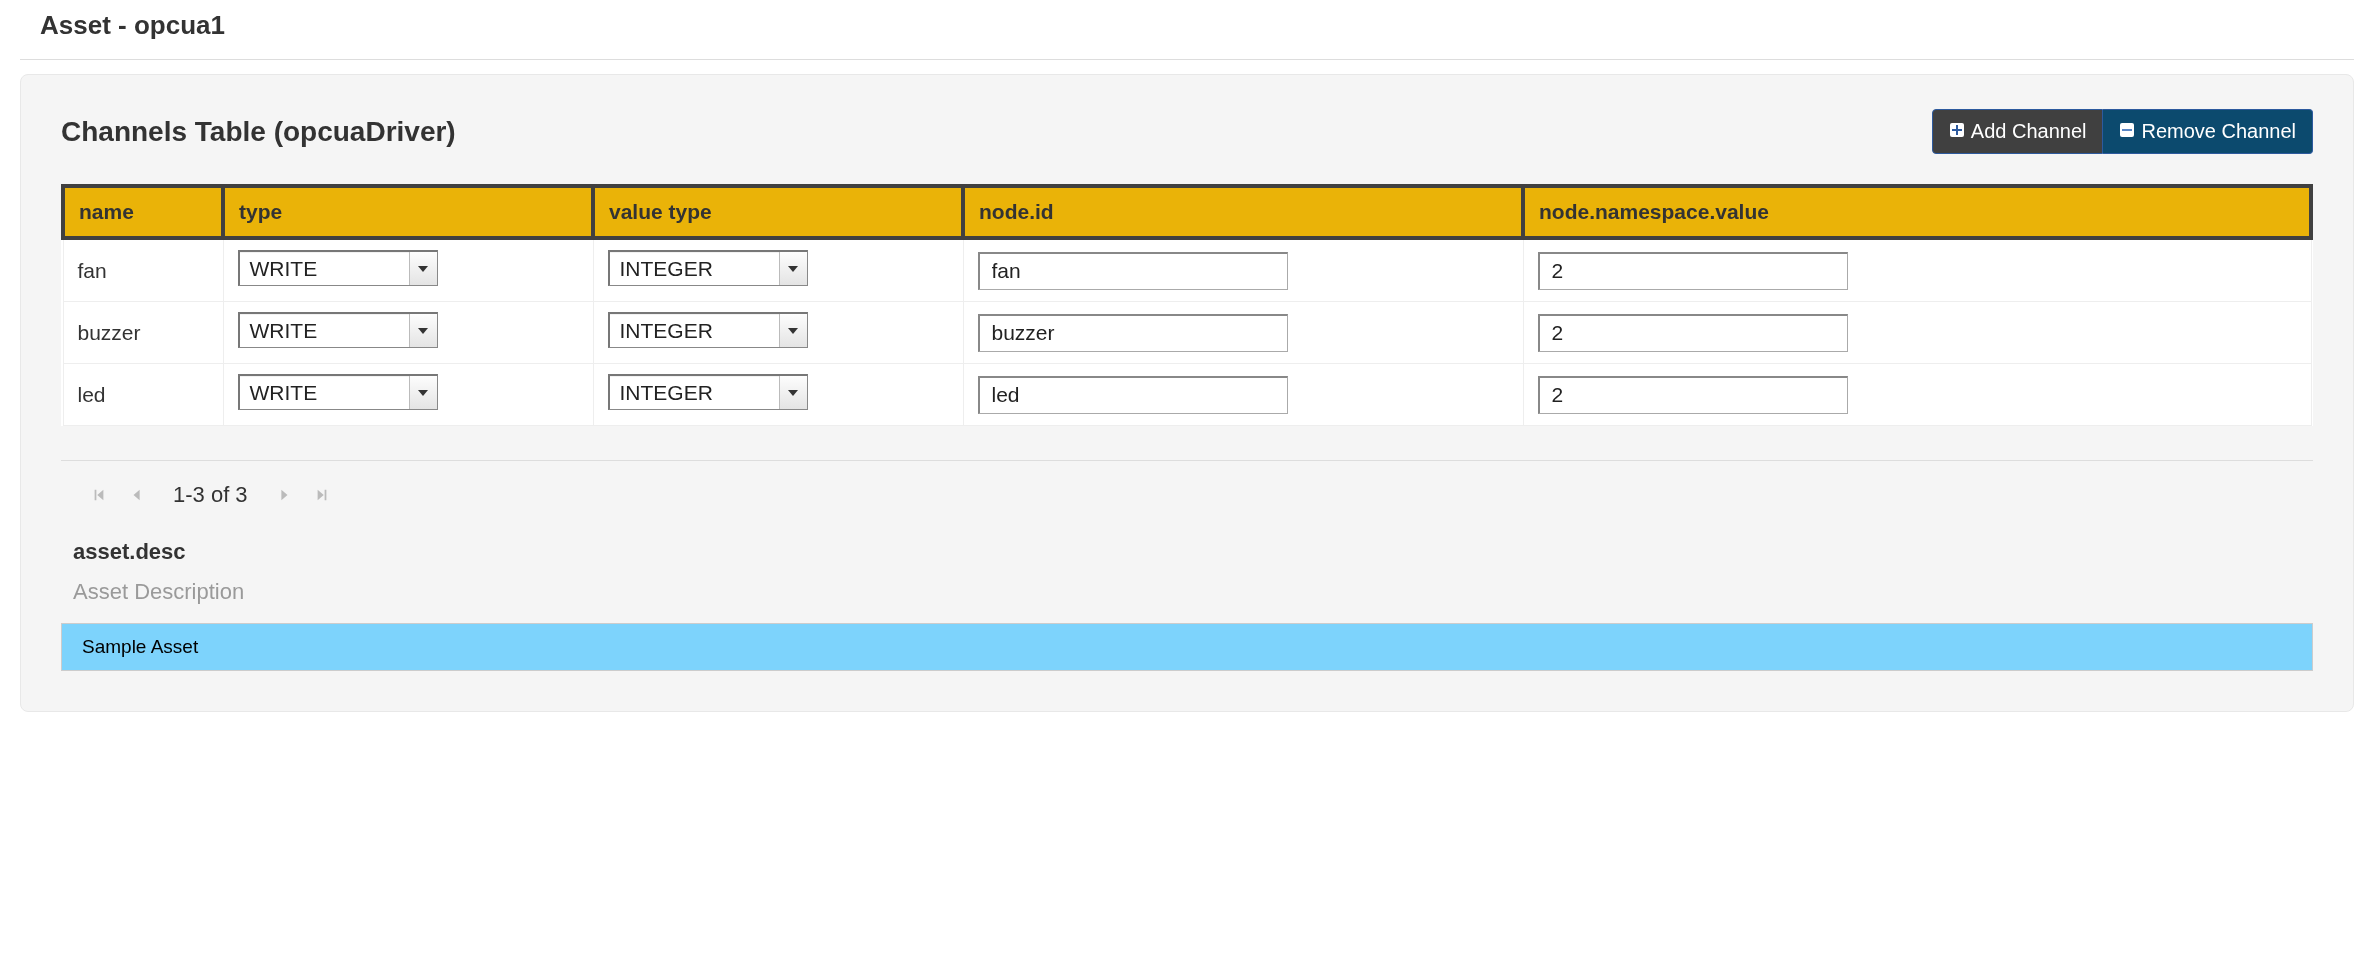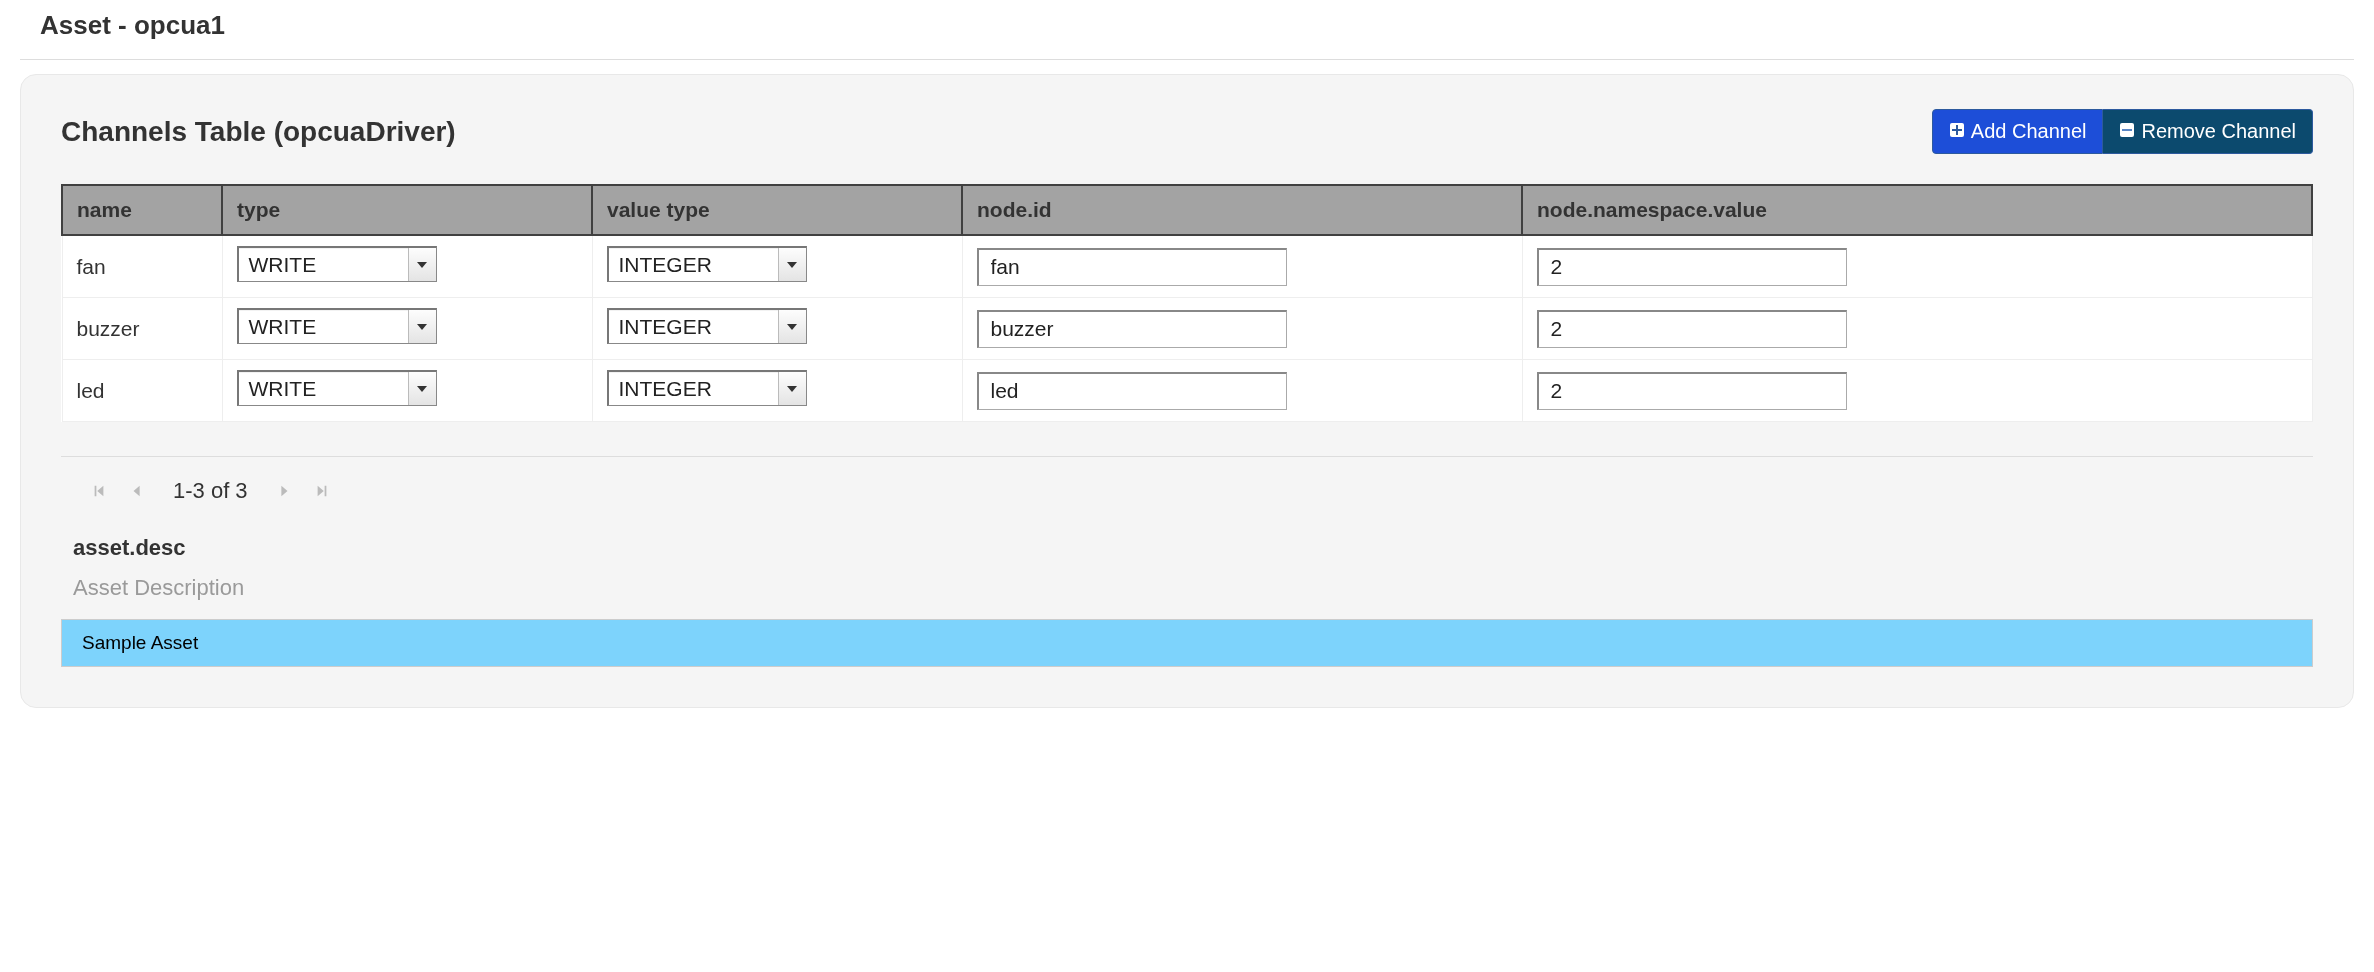--- a/index.html
+++ b/index.html
@@ -21,21 +21,21 @@
     padding: 10px 46px 18px 40px;
   }
   .outer-panel {
     border-top: 1px solid #ddd;
     margin: 0 20px;
     padding: 14px 0 0 0;
   }
   .panel-body {
     background: #f5f5f5;
     border: 1px solid #e8e8e8;
-    border-radius: 16px;
+    border-radius: 8px;
     padding: 34px 40px 40px 40px;
   }
   .panel-header {
     display: flex;
     align-items: center;
     justify-content: space-between;
     margin-bottom: 30px;
   }
   .panel-header h3 {
     margin: 0;
@@ -49,21 +49,21 @@
     align-items: center;
     gap: 6px;
     font-size: 20px;
     padding: 10px 16px;
     border: 1px solid #2d5a9e;
     color: #fff;
     cursor: pointer;
     white-space: nowrap;
   }
   .btn-primary {
-    background: #1d4ed8;
+    background: #404040;
     border-top-left-radius: 4px;
     border-bottom-left-radius: 4px;
   }
   .btn-secondary {
     background: #0c4a6e;
     border-top-right-radius: 4px;
     border-bottom-right-radius: 4px;
     border-left: none;
   }
   .btn svg { width: 16px; height: 16px; fill: #fff; }
@@ -72,22 +72,22 @@
     width: 100%;
     border-collapse: collapse;
     background: #fff;
     border: 1px solid #ddd;
     font-size: 21px;
   }
   table.chan th {
     text-align: left;
     font-weight: 700;
     padding: 12px 14px;
-    border: 2px solid #404040;
-    background: #a3a3a3;
+    border: 4px solid #404040;
+    background: #eab308;
   }
   table.chan td {
     padding: 10px 14px;
     border: 1px solid #eee;
     vertical-align: middle;
   }
   .col-name  { width: 160px; }
   .col-type  { width: 370px; }
   .col-vtype { width: 370px; }
   .col-node  { width: 560px; }

